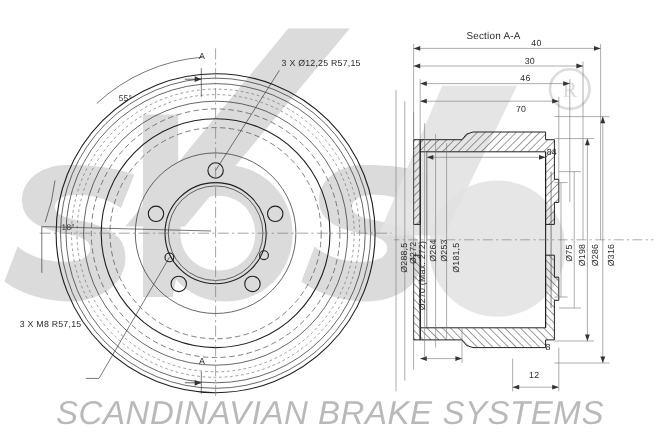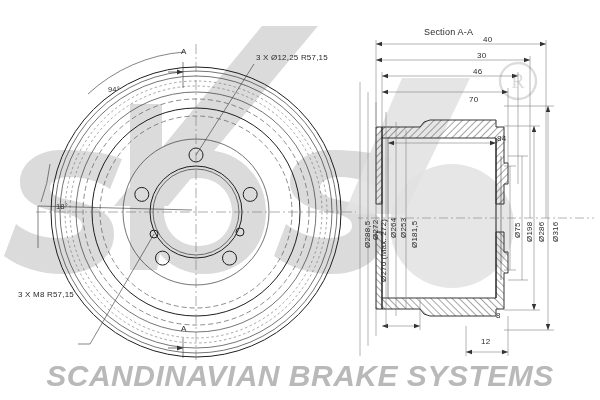--- a/index.html
+++ b/index.html
@@ -8,21 +8,21 @@
   #sheet{position:relative;width:600px;height:400px;background:#fff;}
   svg{display:block;}
   .abs{position:absolute;}
   .lbl{position:absolute;font-size:8px;letter-spacing:.2px;color:#2a2a2a;
        white-space:nowrap;line-height:1;}
   .lbl.sm{font-size:7.5px;}
   .vert{transform-origin:0 0;transform:rotate(-90deg);}
   .brand{position:absolute;left:0;top:352px;width:600px;height:48px;
          display:flex;align-items:center;justify-content:center;}
   .brand span{font-family:"Liberation Sans","DejaVu Sans",sans-serif;
-       font-weight:bold;font-style:italic;font-size:30px;letter-spacing:.5px;
+       font-weight:normal;font-style:italic;font-size:30px;letter-spacing:.5px;
        color:#b9b9b9;white-space:nowrap;}
 </style>
 </head>
 <body>
 
 <div id="sheet">
 
   <svg class="abs" style="left:0;top:0" width="600" height="400">
     <g fill="#dbdbdb">
 
@@ -124,21 +124,21 @@
       <path d="M168 348 L183 348" stroke="#333" stroke-width=".7" fill="none"></path>
       <path d="M183 348 l-6 -2.6 l0 5.2 z" fill="#333"></path>
     </g>
   </svg>
 
   <span class="lbl" style="left:181px;top:48px">A</span>
   <span class="lbl" style="left:181px;top:325px">A</span>
 
   <span class="lbl" style="left:256px;top:54px">3 X Ø12,25 R57,15</span>
   <span class="lbl" style="left:18px;top:291px">3 X M8 R57,15</span>
-  <span class="lbl sm" style="left:108px;top:86px">94°</span>
+  <span class="lbl sm" style="left:108px;top:86px">55°</span>
   <span class="lbl sm" style="left:56px;top:203px">18°</span>
 
   <svg class="abs" style="left:358px;top:26px" width="242" height="330">
     <defs>
       <pattern id="hatch" patternUnits="userSpaceOnUse" width="5" height="5" patternTransform="rotate(45)">
         <line x1="0" y1="0" x2="0" y2="5" stroke="#2a2a2a" stroke-width=".85"></line>
       </pattern>
       <style>
         .s  { stroke:#1f1f1f; stroke-width:1; fill:none; }
         .st { stroke:#444; stroke-width:.6; fill:none; }

